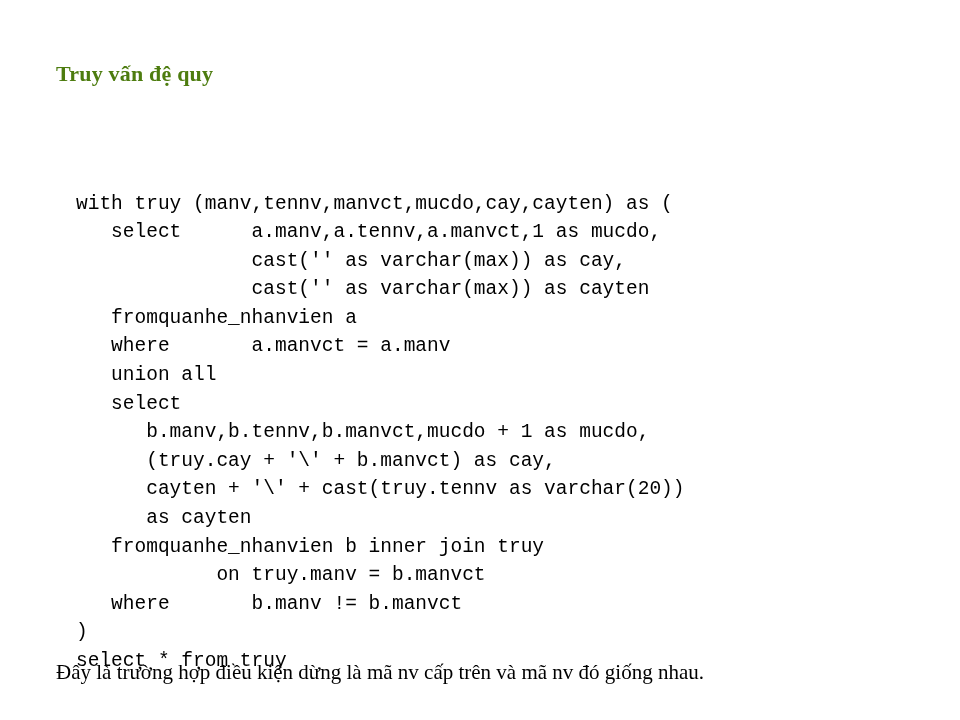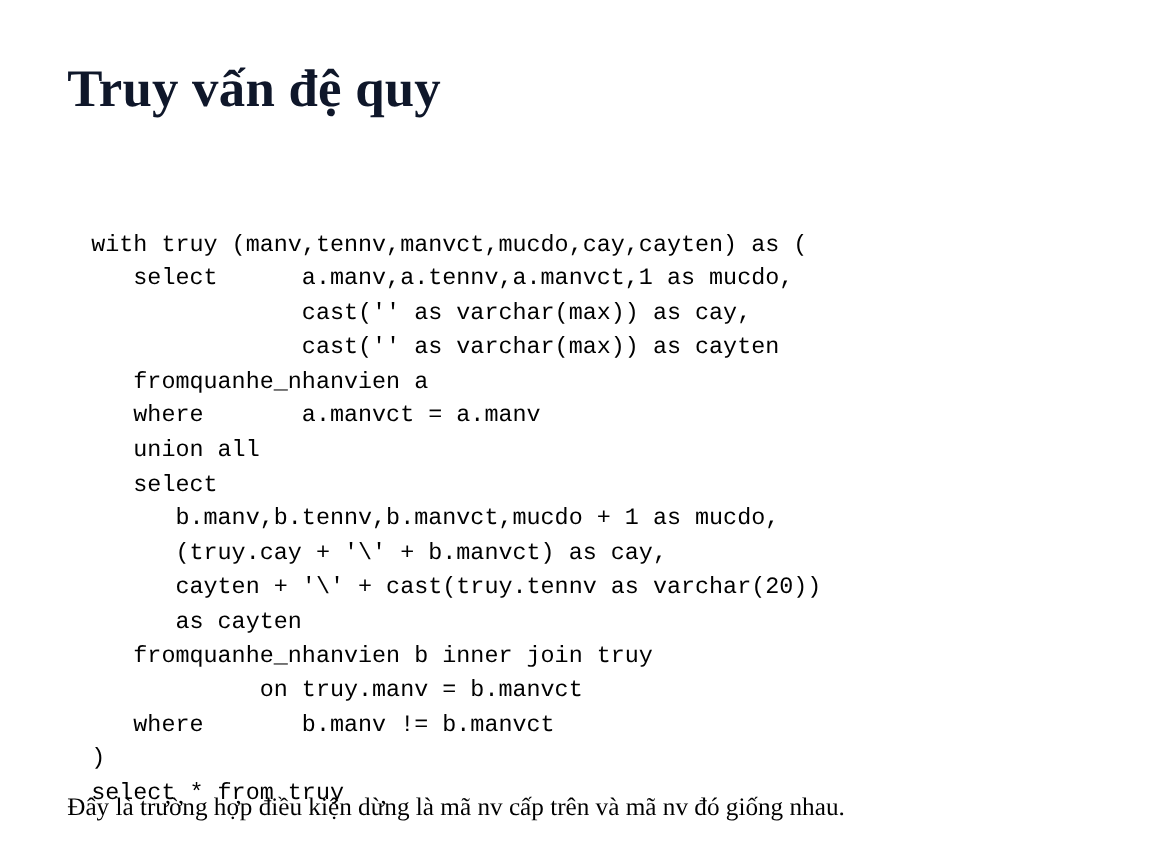--- a/index.html
+++ b/index.html
@@ -18,26 +18,26 @@
 
   #slide {
     position: absolute;
     inset: 0;
     background: #ffffff;
   }
 
   #slide-title {
     position: absolute;
     left: 56px;
-    top: 24px;
+    top: 38px;
     font-family: "Liberation Serif", serif;
     font-weight: bold;
-    font-size: 44px;
+    font-size: 22px;
     line-height: 42px;
-    color: #0f172a;
+    color: #4d7c0f;
     white-space: pre;
     letter-spacing: 0.2px;
   }
 
   #code-block {
     position: absolute;
     left: 56px;
     top: 170px;
     font-family: "Liberation Mono", "DejaVu Sans Mono", monospace;
     font-size: 19.5px;

